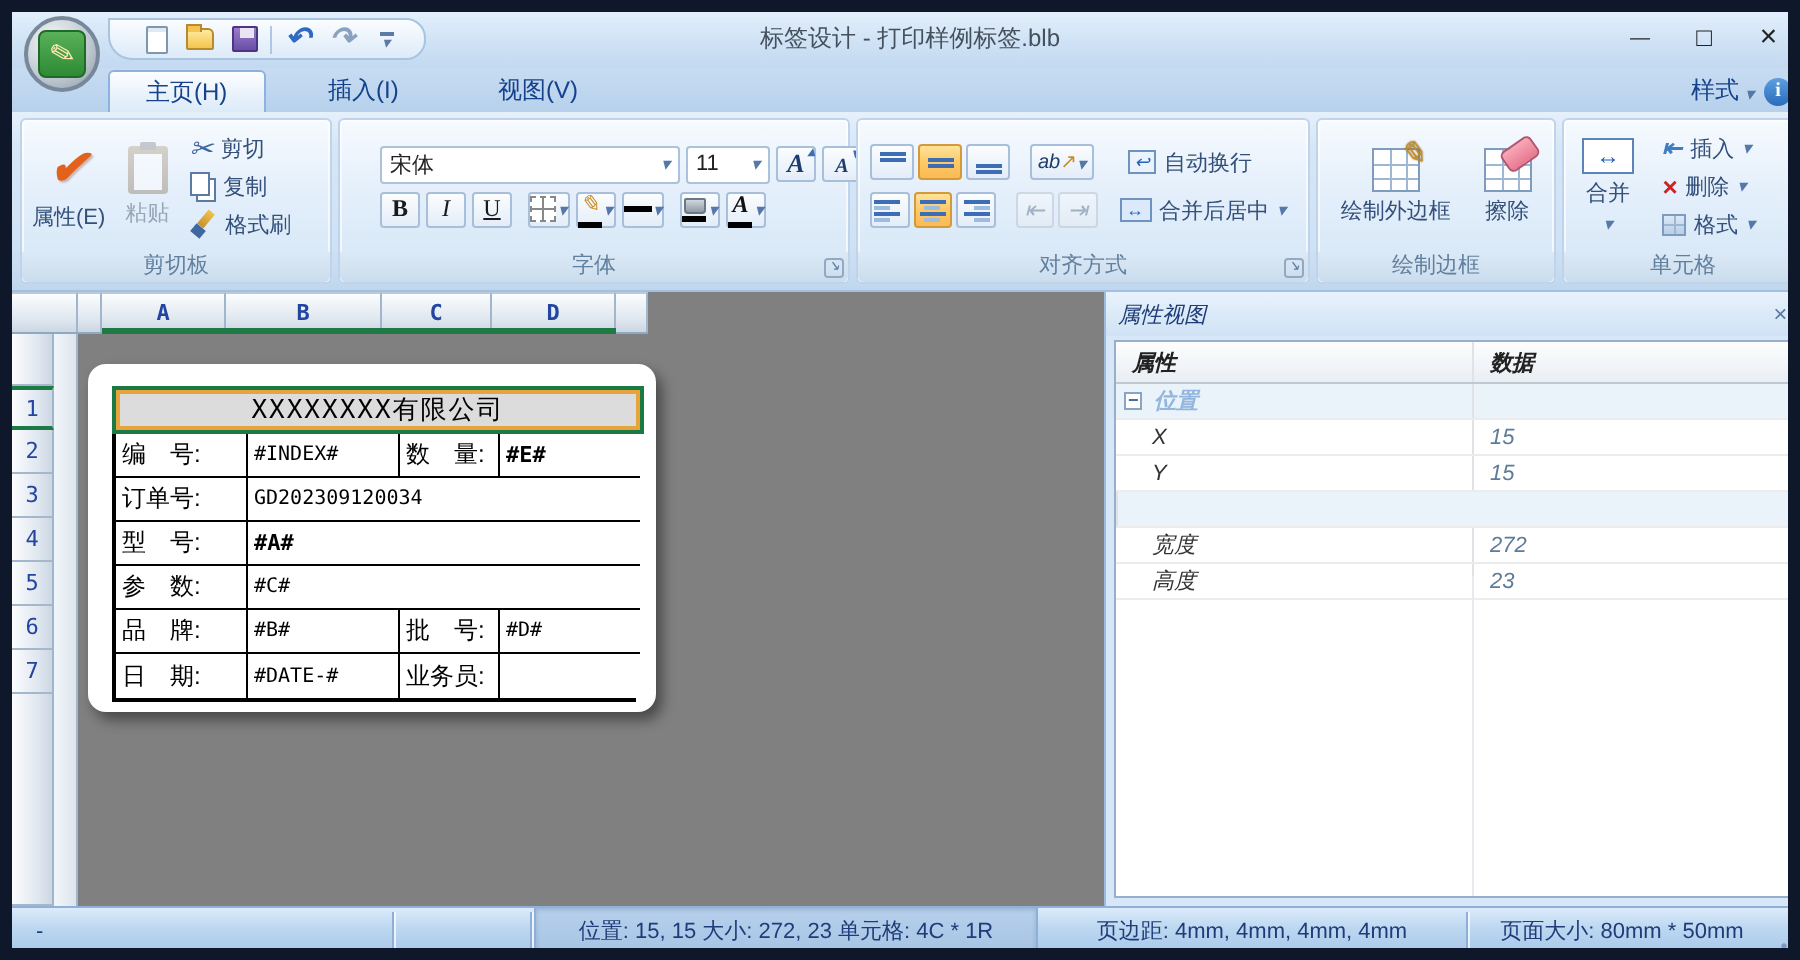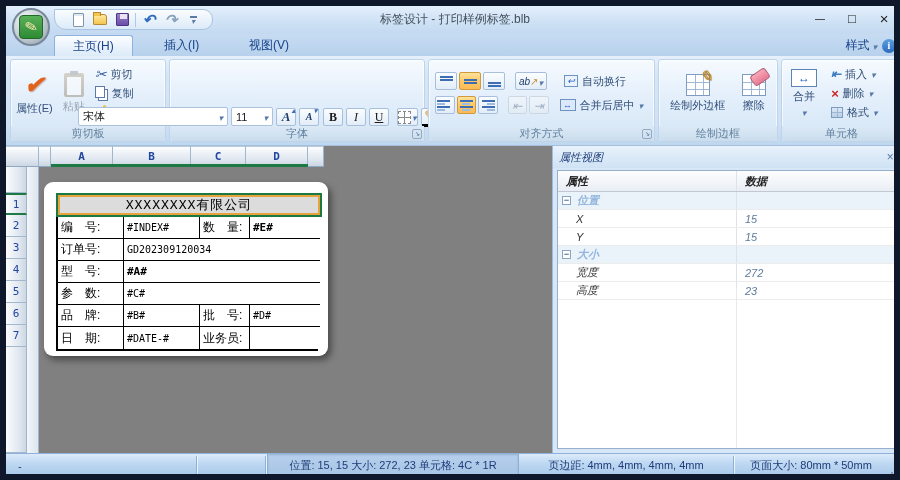--- a/index.html
+++ b/index.html
@@ -96,21 +96,21 @@
   .i-copy { width:10px; height:12px; background:#fff; border:1px solid #5b7aa6;
     box-shadow:3px 3px 0 -1px #fff, 3px 3px 0 0 #5b7aa6; margin:0 3px 3px 0; }
   .i-brush { width:14px; height:14px; position:relative; }
   .i-brush::before { content:""; position:absolute; left:6px; top:0; width:4px; height:9px;
     background:linear-gradient(#f0c24c,#c8922a); transform:rotate(40deg); }
   .i-brush::after { content:""; position:absolute; left:1px; top:8px; width:6px; height:5px;
     background:#3f68a0; transform:rotate(40deg); }
 
   
   .g-font { left:163px; width:256px; }
-  .g-font .rg-body { flex-direction:row; align-items:flex-end; justify-content:center; gap:4px; padding:0 6px; }
+  .g-font .rg-body { flex-direction:column; align-items:flex-start; justify-content:center; gap:4px; padding:0 20px; }
   .frow { display:flex; align-items:center; gap:3px; }
   .combo { height:19px; background:#fff; border:1px solid #abc1dc; border-radius:2px; display:flex;
     align-items:center; font-size:11px; color:#222; padding:0 4px; cursor:pointer; }
   .combo .i-caret { margin-left:auto; }
   .combo-family { width:150px; }
   .combo-size { width:42px; }
   .i-grow, .i-shrink { font-family:"Liberation Serif",serif; font-weight:bold; color:#1e3c6e; position:relative; }
   .i-grow::before { content:"A"; font-size:13px; }
   .i-grow::after { content:"▴"; font-size:7px; color:#3d6db5; position:absolute; top:-2px; right:-5px; }
   .i-shrink::before { content:"A"; font-size:10px; }
@@ -605,24 +605,20 @@
         </div>
         <div class="prow pdata">
           <div class="pc-l">X</div>
           <div class="pc-r">15</div>
         </div>
         <div class="prow pdata">
           <div class="pc-l">Y</div>
           <div class="pc-r">15</div>
         </div>
         <div class="prow pgroup">
-          <div class="pc-l">
-              <i class="i-minusbox"></i>
-              <span>大小</span>
-            </div>
           <div class="pc-r"></div>
         </div>
         <div class="prow pdata">
           <div class="pc-l">宽度</div>
           <div class="pc-r">272</div>
         </div>
         <div class="prow pdata">
           <div class="pc-l">高度</div>
           <div class="pc-r">23</div>
         </div>

